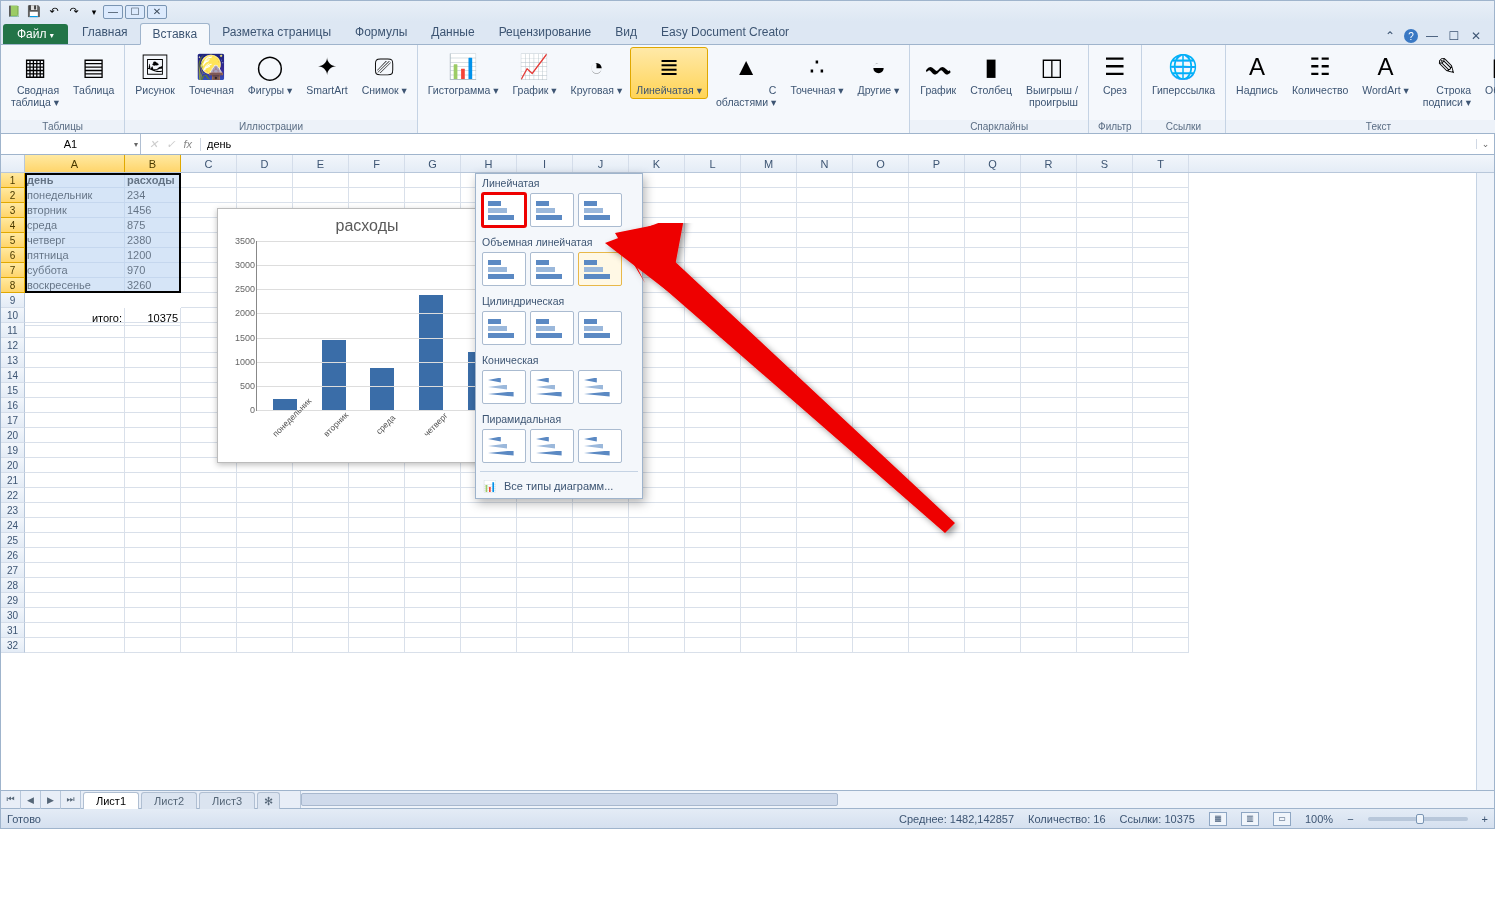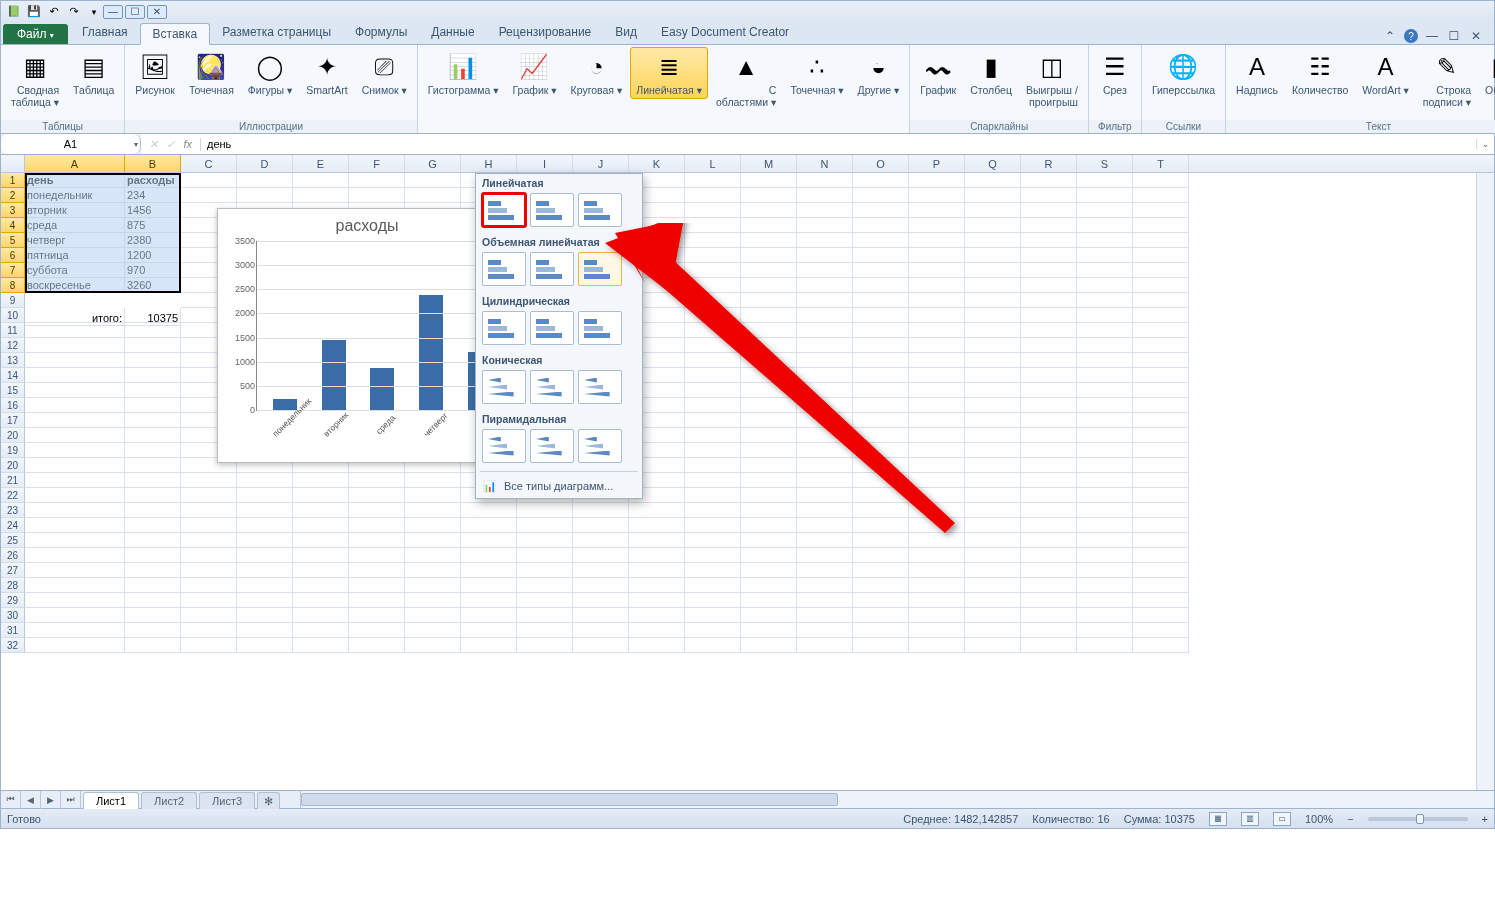--- a/index.html
+++ b/index.html
@@ -27,21 +27,21 @@
 .rgroup .btns { flex: 1; display: flex; align-items: flex-start; gap: 2px; }
 .rgroup .glabel { text-align: center; font-size: 10px; color: #5a6d84; padding: 1px 0; background: #edf2f9; margin: 0 -4px; position:relative;}
 .rbtn { display: flex; flex-direction: column; align-items: center; justify-content: flex-start; padding: 3px 5px 1px 5px; min-width: 36px; border: 1px solid transparent; border-radius: 3px; }
 .rbtn .ico { width: 32px; height: 32px; display: flex; align-items: center; justify-content: center; font-size: 24px; }
 .rbtn .lbl { font-size: 10.5px; text-align: right; line-height: 1.1; margin-top: 2px; color: #3d5573; white-space: pre; }
 .rbtn.active { background: linear-gradient(#ffe9a8,#ffd457); border-color: #e0a800; }
 .dlg-launch { position:absolute; right:2px; bottom:1px; width:10px; height:10px; border:1px solid #8aa; font-size:7px; display:flex; align-items:center; justify-content:center; color:#567;}
 
 
 .formula-row { height: 21px; display: flex; border: 1px solid #9fb4cc; border-top: none; background: #eef3fa; }
-.name-box { width: 140px; background: #fff; border-right: 1px solid #b0bfd2; display:flex; align-items:center; padding: 0 6px; font-size:11px; justify-content:center; position:relative;border-radius:7px;}
+.name-box { width: 140px; background: #fff; border-right: 1px solid #b0bfd2; display:flex; align-items:center; padding: 0 6px; font-size:11px; justify-content:center; position:relative;}
 .name-box .dd { position:absolute; right:2px; font-size:8px; color:#666;}
 .fx-area { flex: 1; display: flex; align-items: center; background: #fff; }
 .fx-btns { display:flex; border-right:1px solid #d0d8e4; padding:0 4px;}
 .fx-btns span{ padding:0 4px; color:#888; font-style:italic;}
 .fx-input { flex: 1; padding: 0 6px; font-size: 11px; }
 .fx-exp { width:18px; display:flex; align-items:center; justify-content:center; border-left:1px solid #d0d8e4; font-size:9px; color:#666;}
 
 
 .grid-wrap { position: relative; height: 636px; border: 1px solid #9fb4cc; border-top: none; overflow: hidden; background:#fff; }
 .col-headers { display: flex; height: 18px; background: linear-gradient(#f2f6fb,#e4ecf6); border-bottom: 1px solid #b8c7da; }
@@ -67,21 +67,21 @@
 .chart-plot { position: relative; height: 170px; border-left: 1px solid #888; border-bottom: 1px solid #888; margin-left: 30px; }
 .grid-line { position: absolute; left: 0; right: 0; border-top: 1px solid #ddd; }
 .ytick { position: absolute; left: -30px; width: 28px; text-align: right; font-size: 9px; color: #666; transform: translateY(-50%); }
 .bars { position: absolute; left: 0; right: 0; bottom: 0; top:0; display: flex; justify-content: space-around; align-items: flex-end; padding: 0 4px; }
 .bar { width: 24px; background: #3a6da8; }
 .xlabels { display: flex; margin-left: 30px; justify-content: space-around; }
 .xlbl { font-size: 8.5px; color: #555; transform: rotate(-45deg); transform-origin: top center; white-space: nowrap; margin-top: 10px; width: 30px; text-align: center;}
 
 
 .dropdown-panel { position: absolute; left: 450px; top: 0px; width: 168px; background: #f4f7fb; border: 1px solid #9fb4cc; box-shadow: 2px 4px 10px rgba(0,0,0,0.3); z-index: 50; }
-.dropdown-panel .sec-title { font-size: 10.5px; font-weight: bold; color: #3d5573; padding: 3px 18px 2px 6px; }
+.dropdown-panel .sec-title { font-size: 10.5px; font-weight: normal; color: #3d5573; padding: 3px 18px 2px 6px; }
 .dropdown-panel .thumbs { display: flex; gap: 4px; padding: 2px 6px 6px 6px; }
 .thumb { width: 44px; height: 34px; background: #fff; border: 1px solid #aabbd0; border-radius: 2px; display:flex; flex-direction:column; justify-content:center; gap:2px; padding:4px 5px;}
 .thumb .h-bar { height:5px; background:#5b89c3;}
 .thumb .h-bar.s2{background:#9bb8db;}
 .thumb.sel { outline: 3px solid #e00; outline-offset: -2px; }
 .thumb.hov { border-color: #e8b849; background:#fff8e5;}
 .dropdown-panel .sep { height: 1px; background: #c5d3e4; margin: 2px 4px; }
 .dropdown-panel .footer-row { display:flex; align-items:center; gap:6px; padding:4px 6px; font-size:11px; color:#3d5573;}
 .dropdown-panel .footer-row .fic{ width:16px; height:16px; display:flex; align-items:center; justify-content:center;}
 
@@ -1230,21 +1230,21 @@
   <div class="hscroll-track">
       <div class="hscroll-thumb"></div>
     </div>
 </div>
 
 <div class="statusbar">
   <span class="ready">Готово</span>
   <div class="stats">
     <span><span>Среднее:</span> <span>1482,142857</span></span>
     <span><span>Количество:</span> <span>16</span></span>
-    <span><span>Сумма:</span> <span>10375</span></span>
+    <span><span>Ссылки:</span> <span>10375</span></span>
     <div class="view-btn">▦</div>
     <div class="view-btn">▥</div>
     <div class="view-btn">▭</div>
     <span>100%</span>
     <span>−</span>
     <div class="zoom-slider">
         <div class="zthumb"></div>
       </div>
     <span>+</span>
   </div>

